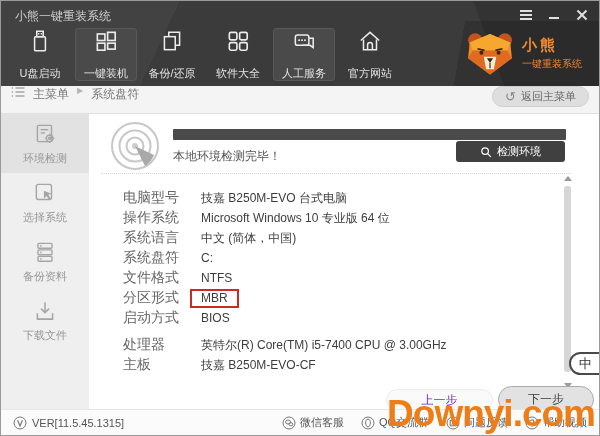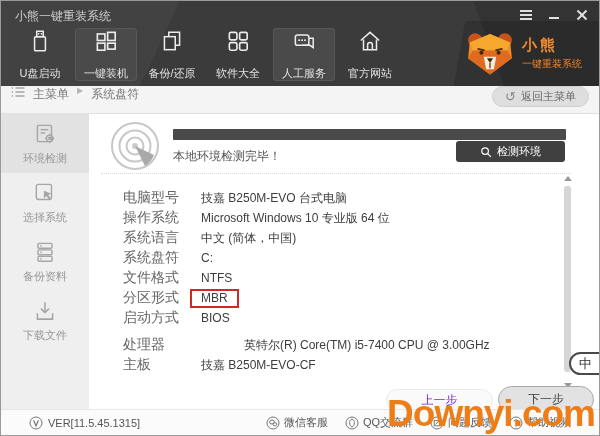--- a/index.html
+++ b/index.html
@@ -50,35 +50,35 @@
     border-radius:3px;color:#fff;font-size:11px;display:flex;align-items:center;gap:5px;padding:0 24px;}
   .dotsep{position:absolute;left:12px;right:28px;top:59px;border-top:1px dotted #d8d8d8;}
   .sbar{position:absolute;right:27px;top:62px;height:212px;width:8px;}
   .sbar-thumb{position:absolute;left:0;top:10px;width:7px;height:186px;background:#d6d6d6;border-radius:3px;}
   .tri-up{position:absolute;top:0;left:0;width:0;height:0;border-left:4px solid transparent;
     border-right:4px solid transparent;border-bottom:5px solid #9a9a9a;}
   .tri-down{position:absolute;bottom:0;left:0;width:0;height:0;border-left:4px solid transparent;
     border-right:4px solid transparent;border-top:5px solid #9a9a9a;}
   .specs{position:absolute;left:34px;top:74px;}
   .spec-row{display:flex;align-items:center;height:20px;}
-  .spec-row.gap{margin-top:7px;gap:43px;}
+  .spec-row.gap{margin-top:7px;}
   .spec-label{width:78px;font-size:14px;color:#666;flex-shrink:0;}
   .spec-value{font-size:12px;color:#3d3d3d;}
   .red-box{border:2px solid #cf2a21;padding:0 9px;margin-left:-11px;line-height:15px;}
   .btn-prev{position:absolute;left:297px;top:275px;width:107px;height:22px;border-radius:11px;
     background:#fafafa;border:1px solid #ececec;color:#6d28d9;font-size:12px;}
   .btn-next{position:absolute;left:409px;top:272px;width:96px;height:27px;border-radius:14px;
     background:#e2e2e2;border:1px solid #a9a9a9;color:#3a3a3a;font-size:12px;}
   .cn-badge{position:absolute;right:-12px;top:238px;width:42px;height:23px;border:2px solid #4a4a4a;
     border-radius:13px;background:#fff;font-size:13px;color:#333;display:flex;align-items:center;
     padding-left:8px;box-sizing:border-box;cursor:pointer;}
 
   
   .statusbar{position:absolute;left:0;right:0;bottom:0;height:26px;background:#fbfbfb;
-    border-top:1px solid #e7e7e7;display:flex;align-items:center;padding:0 28px;font-size:11px;
+    border-top:1px solid #e7e7e7;display:flex;align-items:center;padding:0 12px;font-size:11px;
     color:#555;box-sizing:border-box;}
   .ver{display:flex;gap:5px;align-items:center;}
   .links{margin-left:auto;display:flex;gap:17px;align-items:center;}
   .link{display:flex;gap:4px;align-items:center;cursor:pointer;}
 
   .watermark{position:absolute;right:4px;bottom:3px;font-size:37px;font-weight:bold;color:#ee7d18;
     letter-spacing:-1px;line-height:1;z-index:50;pointer-events:none;}
   svg{display:block;}
 </style>
 </head>

